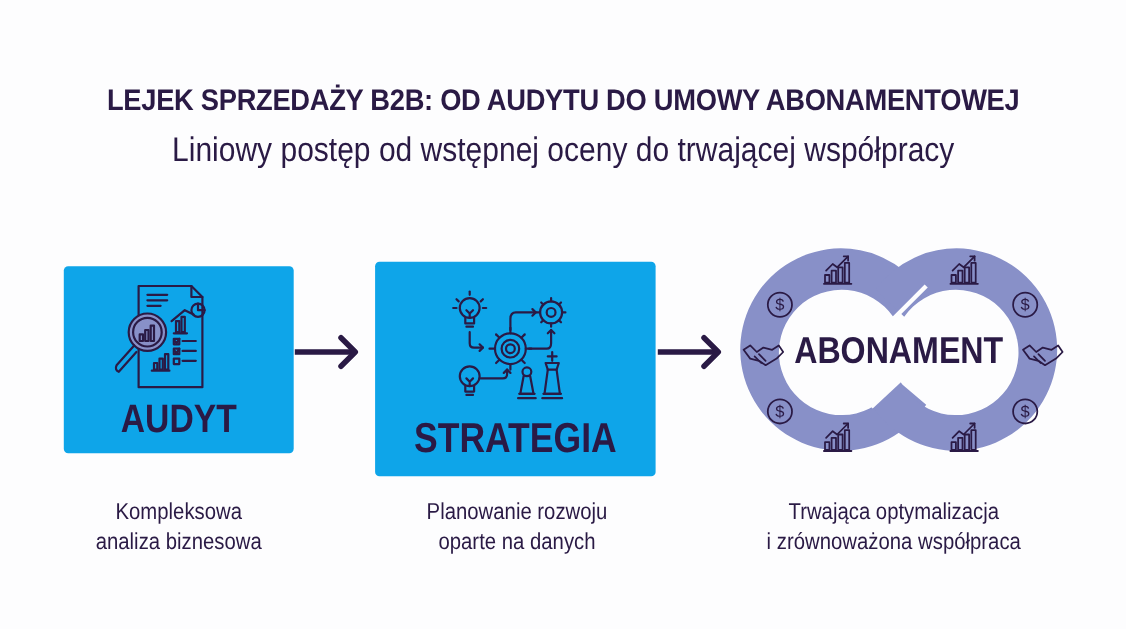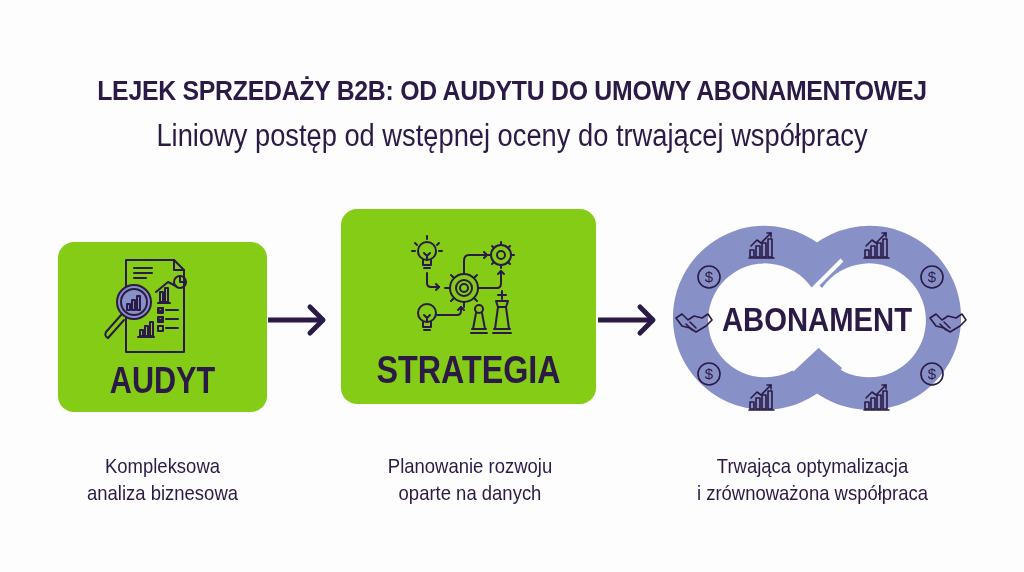--- a/index.html
+++ b/index.html
@@ -1,21 +1,21 @@
 <!DOCTYPE html>
 <html><head>
 <meta charset="utf-8">
 <style>
   html,body{margin:0;padding:0;}
   body{width:1024px;height:572px;background:#fdfdfe;position:relative;overflow:hidden;font-family:"Liberation Sans","DejaVu Sans",sans-serif;color:#2a1a45;}
   .title{position:absolute;left:0;width:1024px;top:76px;text-align:center;font-weight:700;font-size:27px;letter-spacing:-0.3px;color:#2a1a45;transform:scaleX(0.92);transform-origin:center;}
   .subtitle{position:absolute;left:0;width:1024px;top:118px;text-align:center;font-size:31px;color:#2a1a45;transform:scaleX(0.88);transform-origin:center;}
-  .box{position:absolute;background:#84cc16;border-radius:16px;}
+  .box{position:absolute;background:#0ea5e9;border-radius:4px;}
   .box-audyt{left:58px;top:242px;width:209px;height:170px;}
-  .box-strategia{left:341px;top:209px;width:255px;height:195px;}
+  .box-strategia{left:341px;top:238px;width:255px;height:195px;}
   .box-label{position:absolute;left:0;width:100%;text-align:center;font-weight:700;color:#2a1a45;}
   .box-audyt .box-label{top:118px;font-size:36px;transform:scaleX(0.85);}
   .box-strategia .box-label{top:140px;font-size:38px;transform:scaleX(0.85);}
   .icon-svg{position:absolute;}
   .arrow{position:absolute;}
   .ring-wrap{position:absolute;left:662px;top:218px;width:310px;height:200px;}
   .ring-label{position:absolute;left:0;width:100%;top:82px;text-align:center;font-weight:700;font-size:34px;color:#2a1a45;transform:scaleX(0.86);}
   .caption{position:absolute;text-align:center;font-size:21px;line-height:27px;color:#2a1a45;transform:scaleX(0.88);}
   .cap1{left:40px;width:245px;top:452px;}
   .cap2{left:340px;width:260px;top:452px;}

